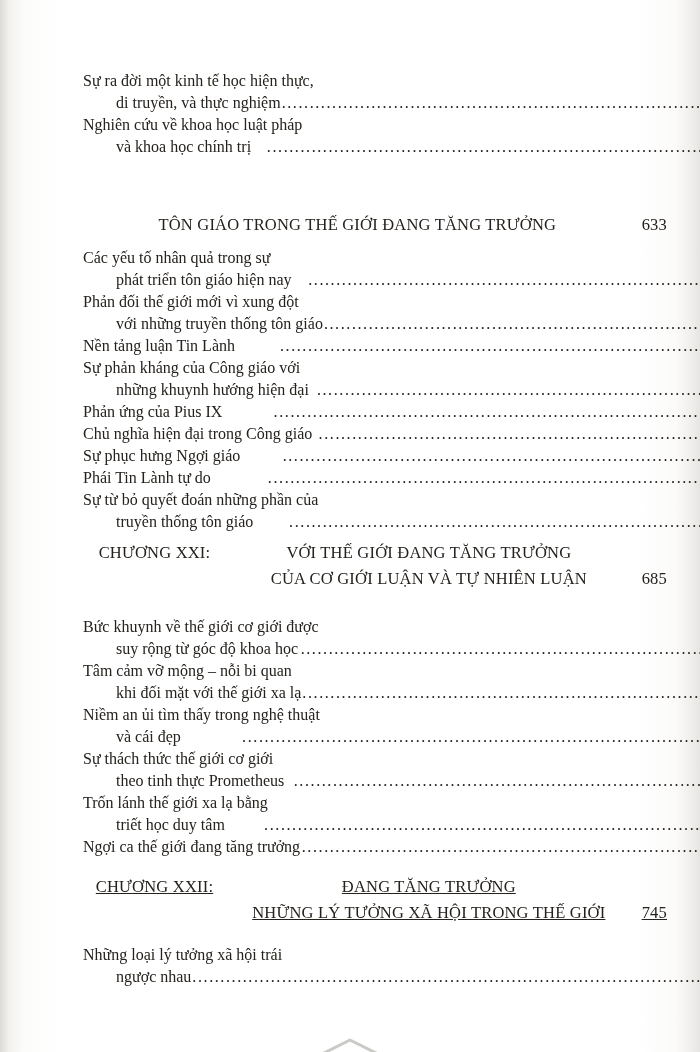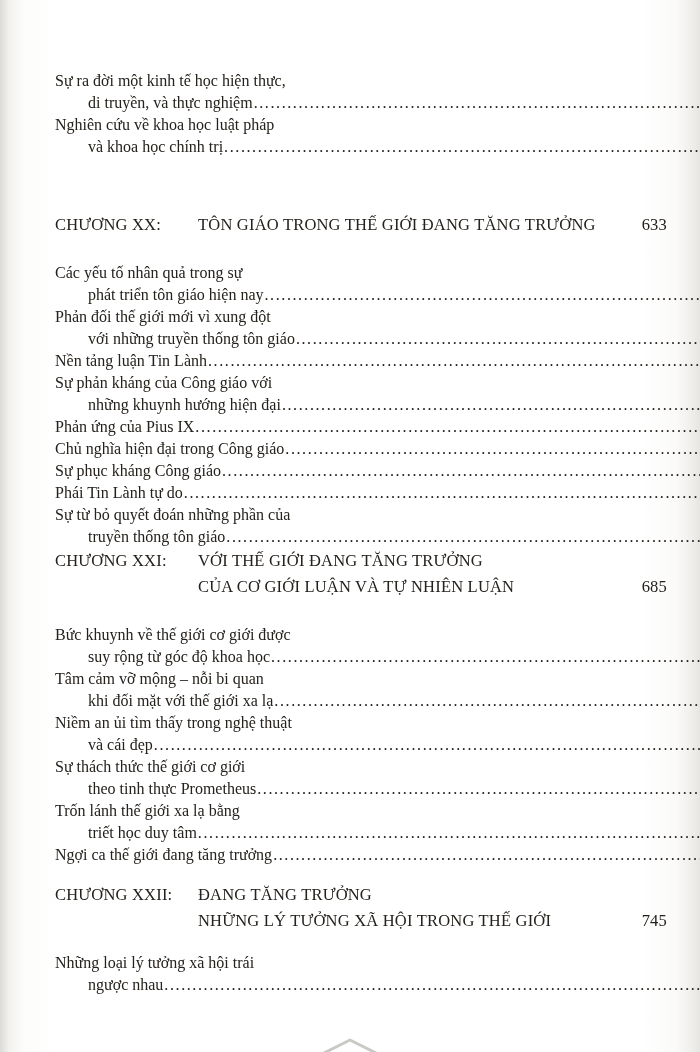--- a/index.html
+++ b/index.html
@@ -5,41 +5,41 @@
 <style>
   html,body{margin:0;padding:0;}
   body{
     width:700px;height:1052px;overflow:hidden;position:relative;
     font-family:"Liberation Serif","DejaVu Serif",serif;
     color:#25211c;
     background:linear-gradient(90deg,
       #dcdbd8 0px,#f2f1ee 9px,#fcfcfb 24px,#ffffff 60px,
       #ffffff 640px,#fbfaf9 676px,#efeeec 692px,#e6e5e2 700px);
   }
-  main{padding:70px 33px 0 55px;}
+  main{padding:70px 33px 0 83px;text-align:center;}
   
   .cols{display:grid;grid-template-columns:1fr 1fr;column-gap:16px;}
   .entry{margin:0;}
   .row{display:flex;align-items:baseline;line-height:22px;font-size:16px;}
   .row .txt{white-space:nowrap;}
   .row.indent{padding-left:33px;}
   .dots{flex:1 1 auto;min-width:6px;overflow:hidden;white-space:nowrap;margin:0 1px;}
   .dots::after{content:"....................................................................................................";letter-spacing:1.6px;}
   
   .chapter{display:flex;font-size:16.5px;line-height:26px;letter-spacing:.2px;}
   .ch-label{flex:0 0 143px;align-self:flex-start;white-space:nowrap;}
   .ch-lines{flex:1 1 auto;min-width:0;}
   .ch-line{white-space:nowrap;}
   .ch-page{align-self:flex-end;padding-left:10px;}
   
   .m-hxx{margin-top:54px;}
-  .m-sec2{margin-top:24px;}
-  .m-hxxi{margin-top:0;}
+  .m-sec2{margin-top:9px;}
+  .m-hxxi{margin-top:7px;}
   .m-sec3{margin-top:24px;}
-  .m-hxxii{margin-top:16px;}
+  .m-hxxii{margin-top:16px;text-decoration:underline;}
   .m-sec4{margin-top:18px;}
   
   .chev{position:absolute;left:50%;bottom:-9px;transform:translateX(-50%);}
 </style>
 </head>
 <body>
 
 <main>
 
   <section class="cols">
@@ -59,21 +59,20 @@
           </div>
           <div class="row indent">
             <span class="txt">và khoa học chính trị</span>
             <span class="dots"></span>
           </div>
         </div>
       </div>
     </section>
 
   <header class="chapter m-hxx">
-    <span class="ch-label">CHƯƠNG XX:</span>
     <span class="ch-lines">
         <div class="ch-line">TÔN GIÁO TRONG THẾ GIỚI ĐANG TĂNG TRƯỞNG</div>
       </span>
     <span class="ch-page">633</span>
   </header>
   <section class="cols m-sec2">
       <div class="col">
         <div class="entry">
           <div class="row">
             <span class="txt">Các yếu tố nhân quả trong sự</span>
@@ -114,21 +113,21 @@
           </div>
         </div>
         <div class="entry">
           <div class="row">
             <span class="txt">Chủ nghĩa hiện đại trong Công giáo</span>
             <span class="dots"></span>
           </div>
         </div>
         <div class="entry">
           <div class="row">
-            <span class="txt">Sự phục kháng Công giáo</span>
+            <span class="txt">Sự phục hưng Ngợi giáo</span>
             <span class="dots"></span>
           </div>
         </div>
         <div class="entry">
           <div class="row">
             <span class="txt">Phái Tin Lành tự do</span>
             <span class="dots"></span>
           </div>
         </div>
         <div class="entry">

